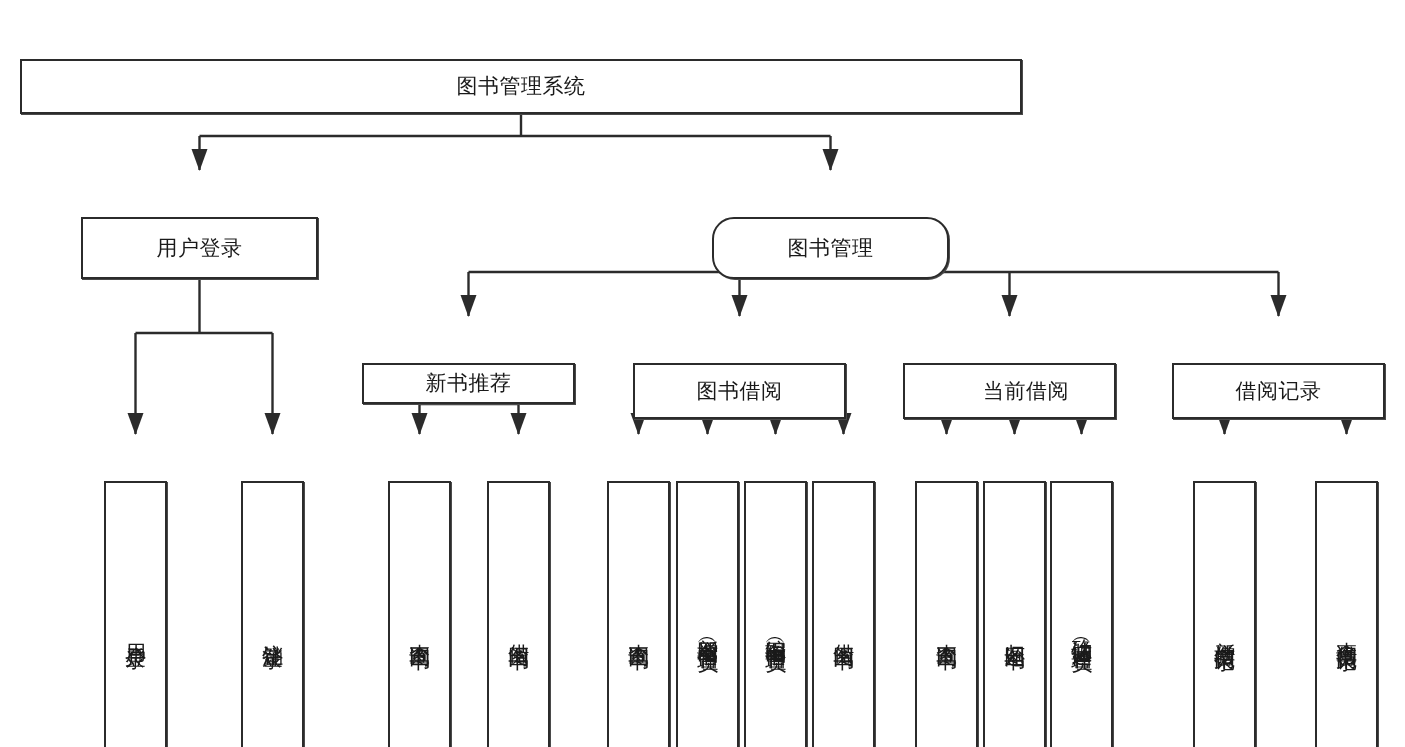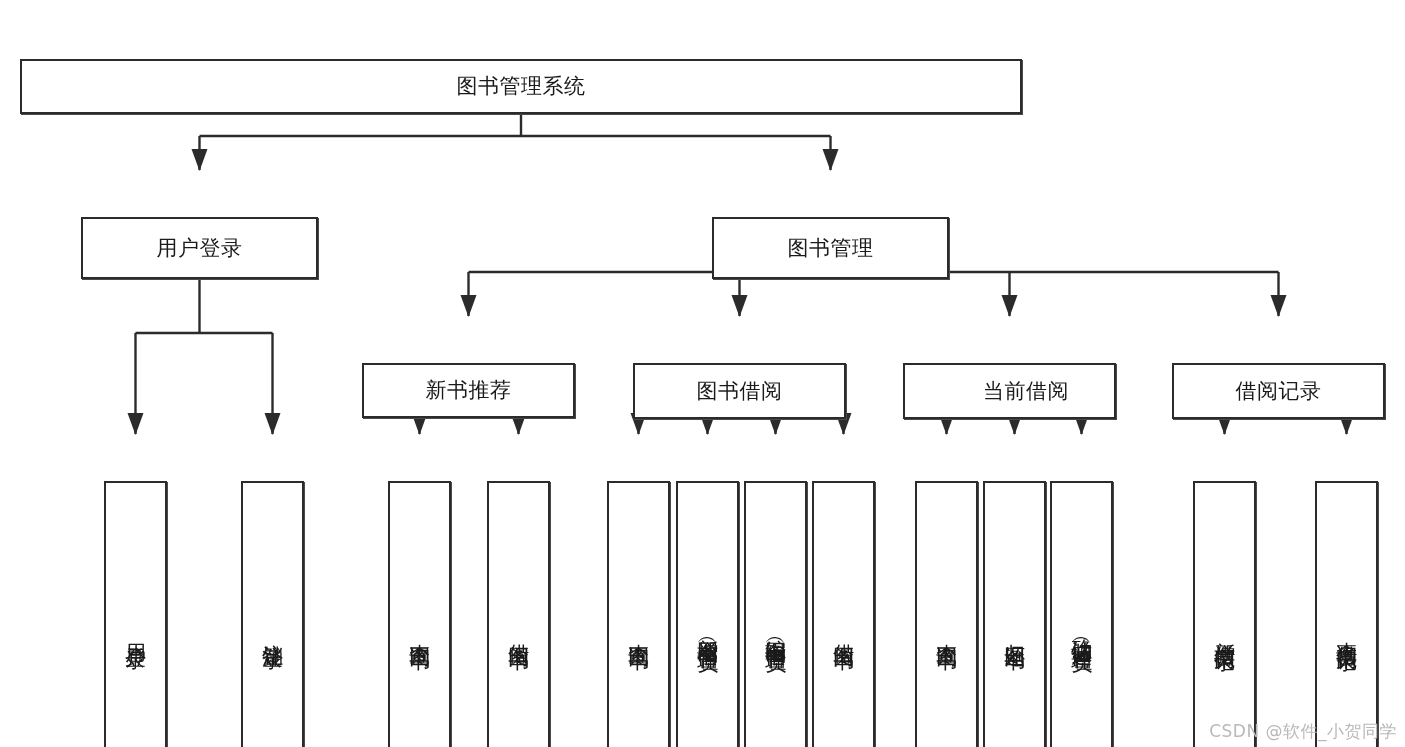--- a/index.html
+++ b/index.html
@@ -138,30 +138,30 @@
       <line x1="1346.5" y1="404" x2="1346.5" y2="434"></line>
       <polygon points="1338.5,413 1354.5,413 1346.5,435"></polygon>
     </svg>
   <div id="node-layer">
       <div class="node horizontal" style="left: 20px; top: 13px; width: 1002px; height: 55px;">
         <span class="node-label">图书管理系统</span>
       </div>
       <div class="node horizontal" style="left: 81px; top: 171px; width: 237px; height: 62px;">
         <span class="node-label">用户登录</span>
       </div>
-      <div class="node horizontal" style="left: 712px; top: 171px; width: 237px; height: 62px;">
+      <div class="node horizontal" style="left: 712px; top: 171px; width: 237px; height: 62px; border-radius: 22px;">
         <span class="node-label">图书管理</span>
       </div>
       <div class="node vertical" style="left: 104px; top: 435px; width: 63px; height: 300px;">
         <span class="node-label">用户登录</span>
       </div>
       <div class="node vertical" style="left: 241px; top: 435px; width: 63px; height: 300px;">
         <span class="node-label">注销登录</span>
       </div>
-      <div class="node horizontal" style="left: 362px; top: 317px; width: 213px; height: 55px;">
+      <div class="node horizontal" style="left: 362px; top: 317px; width: 213px; height: 41px;">
         <span class="node-label">新书推荐</span>
       </div>
       <div class="node horizontal" style="left: 633px; top: 317px; width: 213px; height: 56px;">
         <span class="node-label">图书借阅</span>
       </div>
       <div class="node horizontal" style="left: 903px; top: 317px; width: 213px; height: 56px; padding-left: 33px;">
         <span class="node-label">当前借阅</span>
       </div>
       <div class="node horizontal" style="left: 1172px; top: 317px; width: 213px; height: 56px;">
         <span class="node-label">借阅记录</span>
@@ -193,14 +193,13 @@
       <div class="node vertical" style="left: 1050px; top: 435px; width: 63px; height: 300px;">
         <span class="node-label">确认归还（管理员）</span>
       </div>
       <div class="node vertical" style="left: 1193px; top: 435px; width: 63px; height: 300px;">
         <span class="node-label">新增借阅记录</span>
       </div>
       <div class="node vertical" style="left: 1315px; top: 435px; width: 63px; height: 300px;">
         <span class="node-label">查询借阅记录</span>
       </div>
     </div>
-  <div class="watermark">CSDN @软件_小贺同学</div>
 </div>
 
 </body></html>

